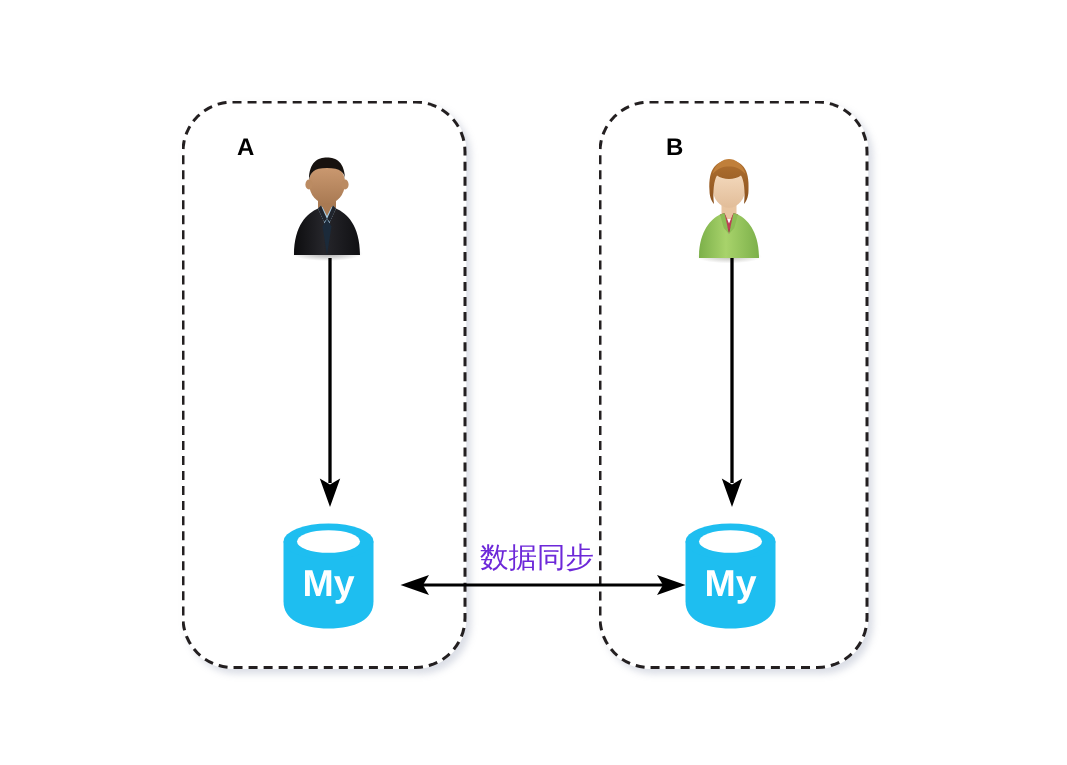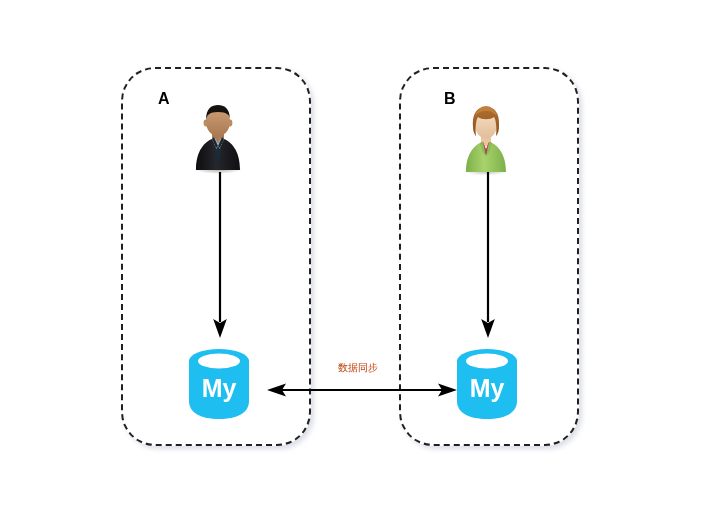--- a/index.html
+++ b/index.html
@@ -76,22 +76,22 @@
     top: 376px;
     width: 192px;
     height: 28px;
   }
   #sync-label {
     position: absolute;
     left: 313px;
     top: 363px;
     width: 90px;
     text-align: center;
-    font-size: 10px;
-    color: #c2410c;
+    font-size: 19px;
+    color: #6d28d9;
     line-height: 1;
     white-space: nowrap;
   }
 </style>
 </head>
 <body>
 
 <div id="canvas">
 
   <div class="zone" id="zone-a"></div>

